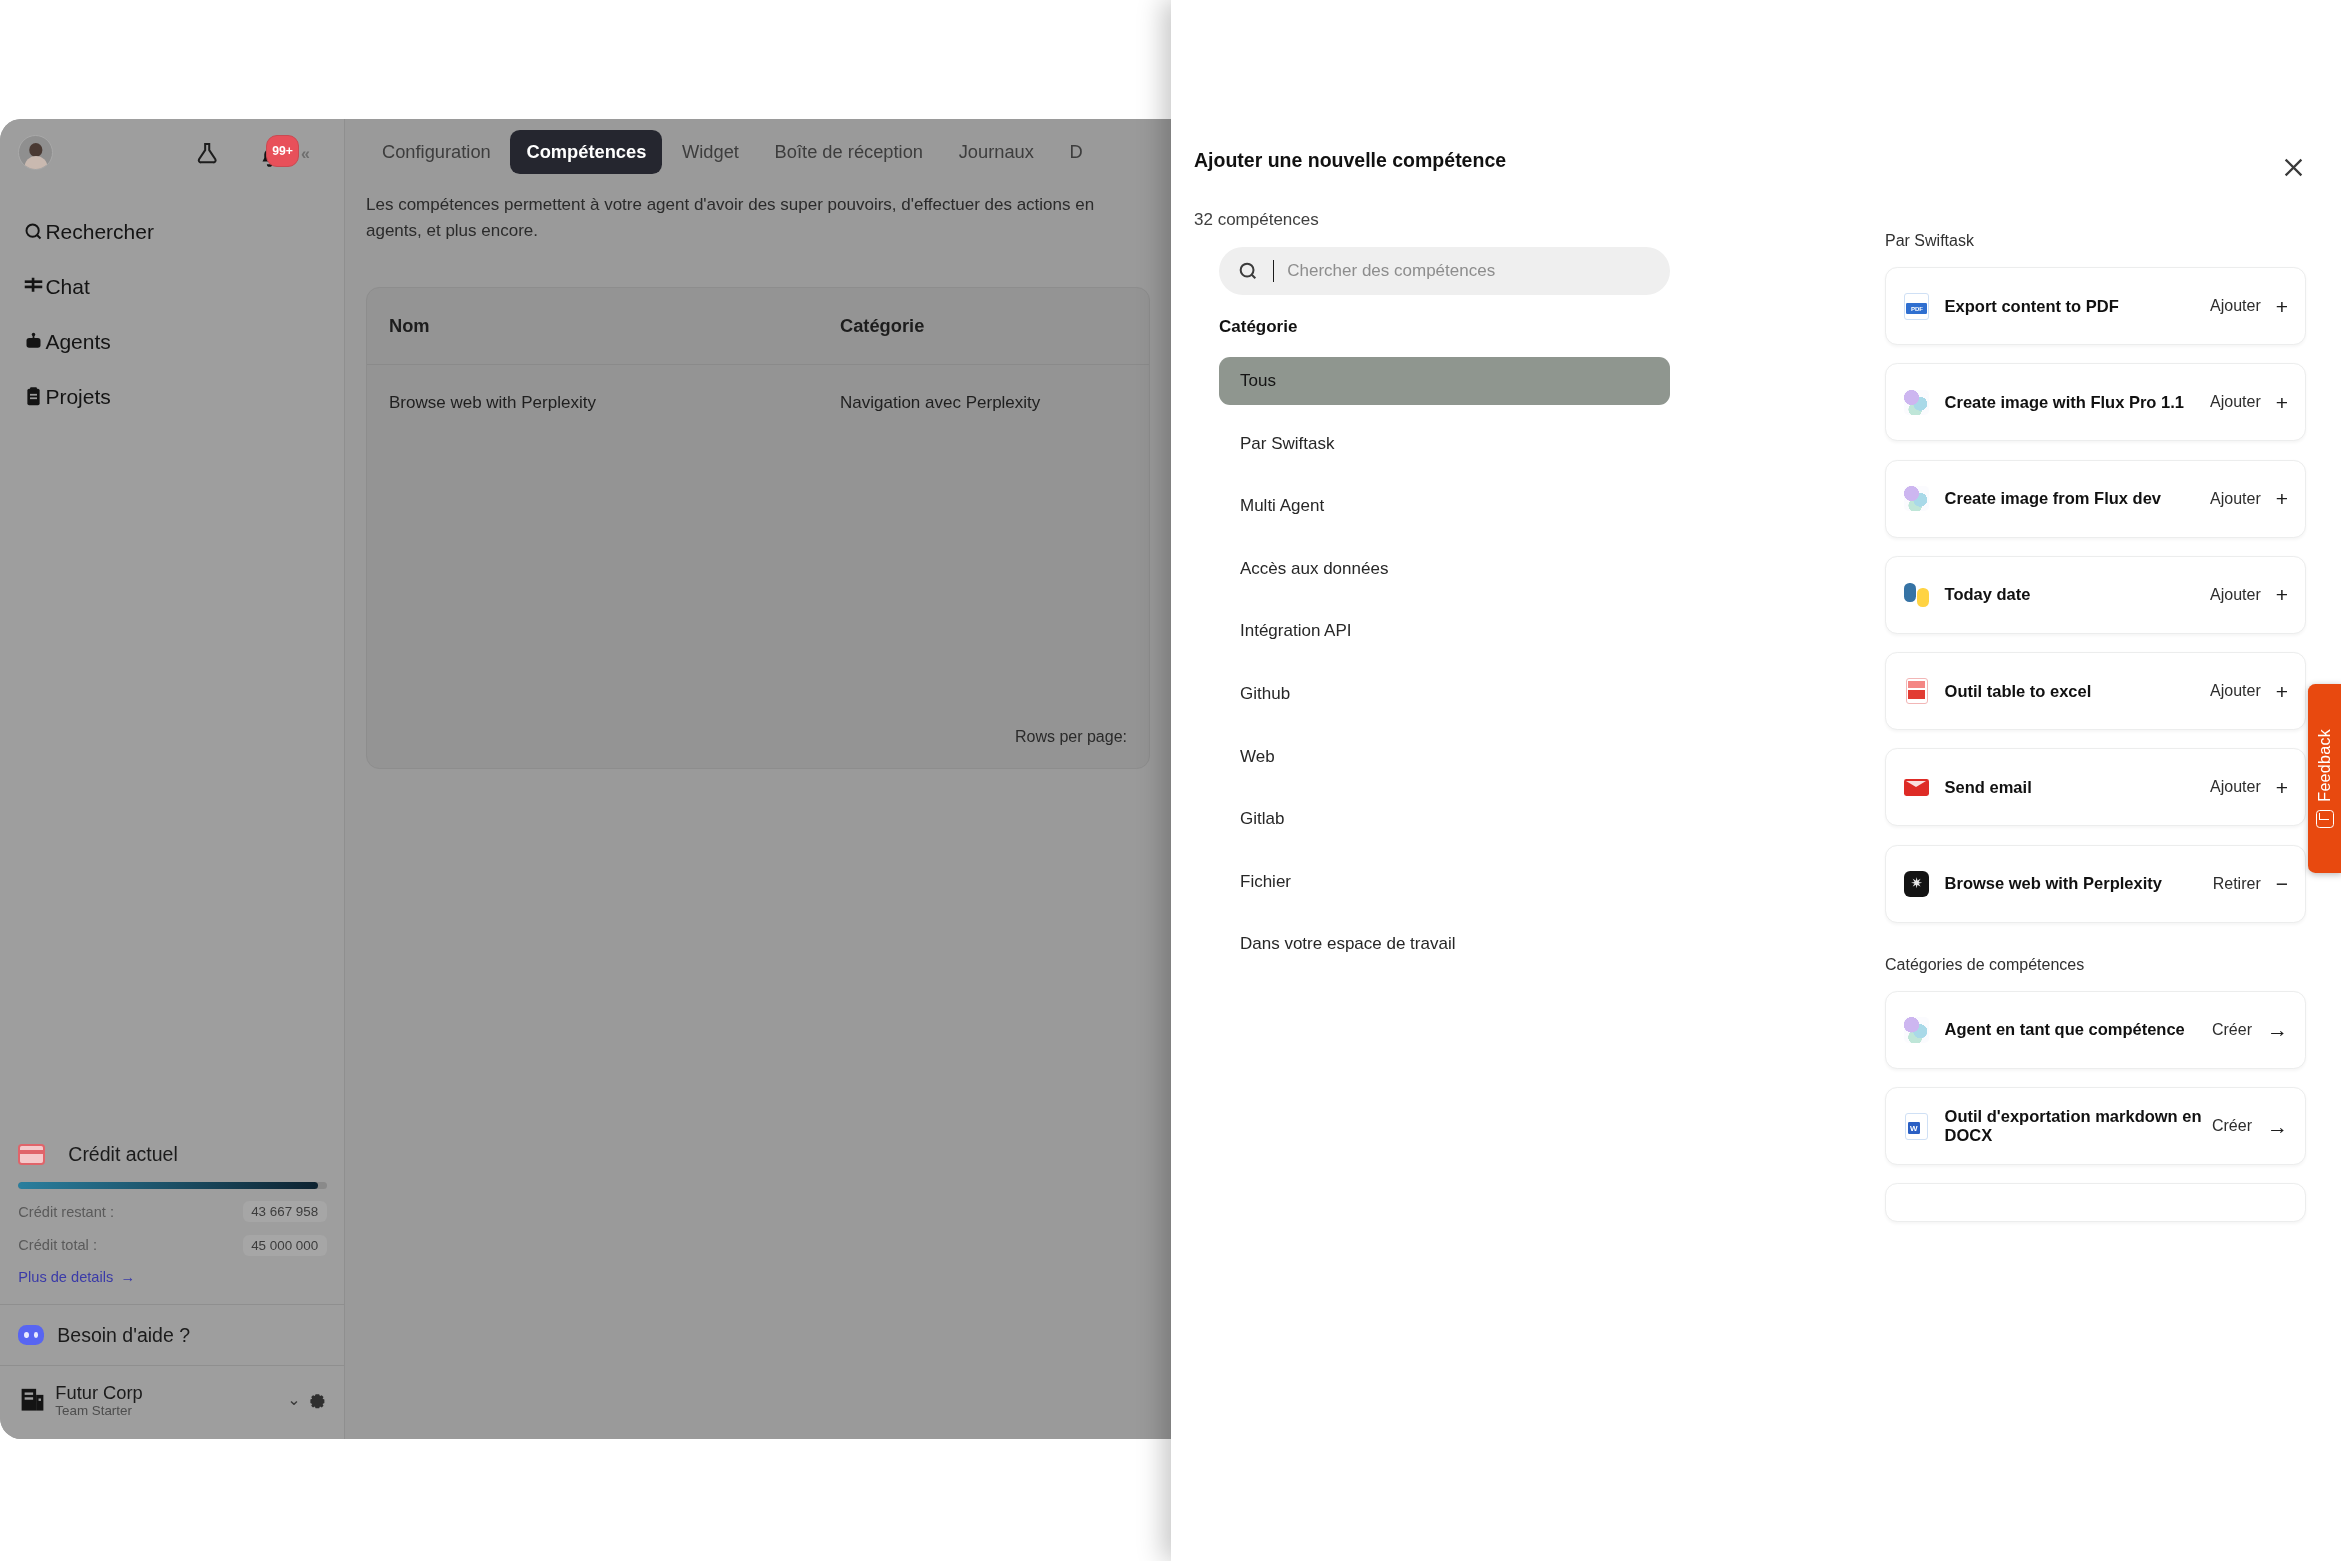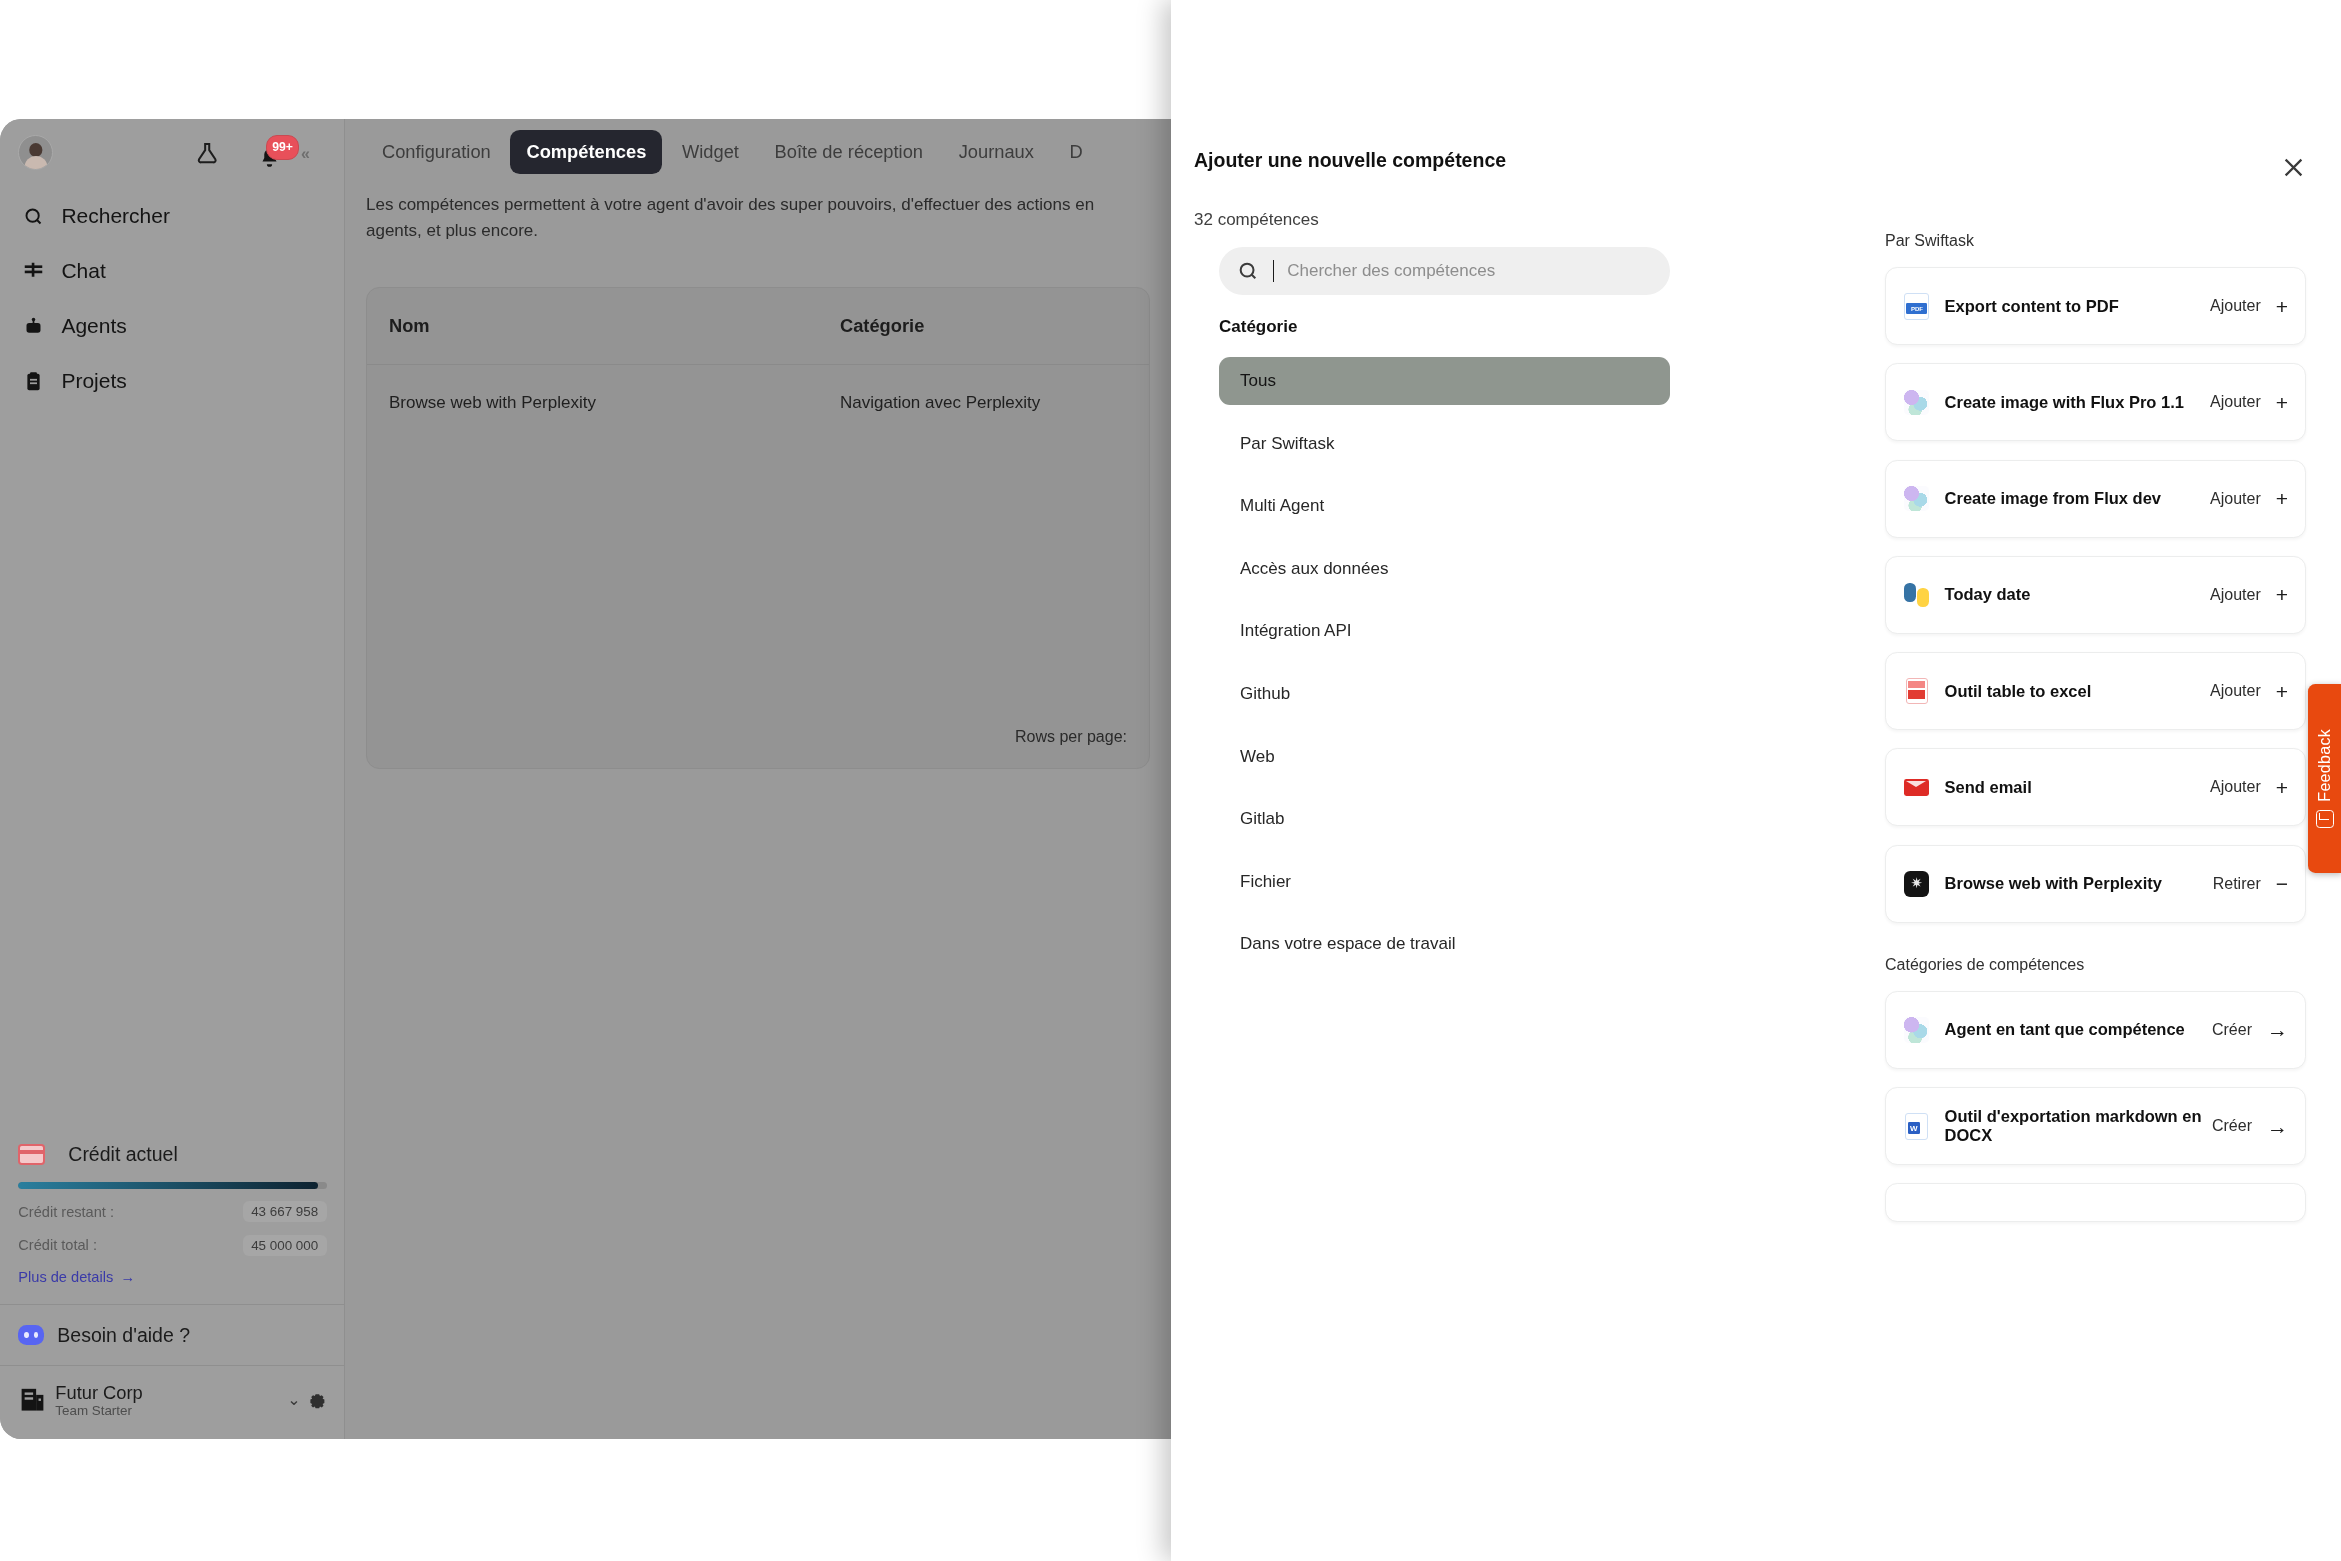--- a/index.html
+++ b/index.html
@@ -36,29 +36,29 @@
   .avatar{
     position:absolute; left:18.3px; top:16px; width:35px; height:35px; border-radius:50%;
     background:#8f8f8f; border:1.2px solid #a9a9a9; overflow:hidden;
   }
   .avatar .head{ position:absolute; left:50%; top:7.3px; transform:translateX(-50%); width:13.4px; height:13.4px; border-radius:50%; background:#4a3a33;}
   .avatar .body{ position:absolute; left:50%; bottom:0; transform:translateX(-50%); width:23px; height:13.4px; border-radius:11.6px 11.6px 0 0; background:#c9b9b0;}
   .sb-icon-lab{ position:absolute; left:195px; top:22px; width:24.4px; height:24.4px; color:#1d1d1d;}
   .sb-bell-wrap{ position:absolute; left:255px; top:18.3px; width:37px; height:34px;}
   .sb-bell{ position:absolute; left:3.7px; top:9.8px; width:21px; height:22px; color:#141414;}
   .badge{
-    position:absolute; left:11px; top:-2.4px; min-width:33px; height:25px; border-radius:11px;
+    position:absolute; left:11px; top:-2.4px; min-width:33px; height:32px; border-radius:11px;
     background:#e8505a; color:#fff; font-size:12.2px; font-weight:700;
     display:flex; align-items:center; justify-content:center; padding:0 4px;
     border:1.2px solid #c94a52;
   }
   .sb-collapse{ position:absolute; left:301px; top:25.6px; font-size:16px; color:#6e6e6e; font-weight:700;}
 
   .nav{ position:absolute; left:0; top:85px; width:345px; }
-  .nav-item{ display:flex; align-items:flex-start; gap:16px; height:55px; padding-left:21px; color:#141414; font-size:21px;}
+  .nav-item{ display:flex; align-items:center; height:55px; padding-left:21px; color:#141414; font-size:21px;}
   .nav-item .ni{ width:24.4px; height:24.4px; display:flex; align-items:center; justify-content:center; }
 
   .sb-bottom{ position:absolute; left:0; bottom:0; width:345px; }
   .credit-box{ padding:13.4px 18.3px 6.1px 18.3px; }
   .credit-head{ display:flex; align-items:center; gap:23px; font-size:19.5px; color:#1b1b1b; }
   .card-ic{ width:27px; height:21px; border-radius:3.7px; border:2.4px solid #e0646a; position:relative; background:#f5c9cb;}
   .card-ic::before{ content:""; position:absolute; left:-0.6px; top:3.7px; width:calc(100% + 1.2px); height:4.3px; background:#e0646a;}
   .cred-bar{ margin-top:16px; width:309px; height:7.3px; border-radius:3.7px; background:#8a8a8a; overflow:hidden;}
   .cred-bar > i{ display:block; height:100%; width:97%; background:linear-gradient(90deg,#2a7f9e,#0d2230); border-radius:3.7px;}
   .cred-row{ display:flex; align-items:center; justify-content:space-between; margin-top:12.2px; }

